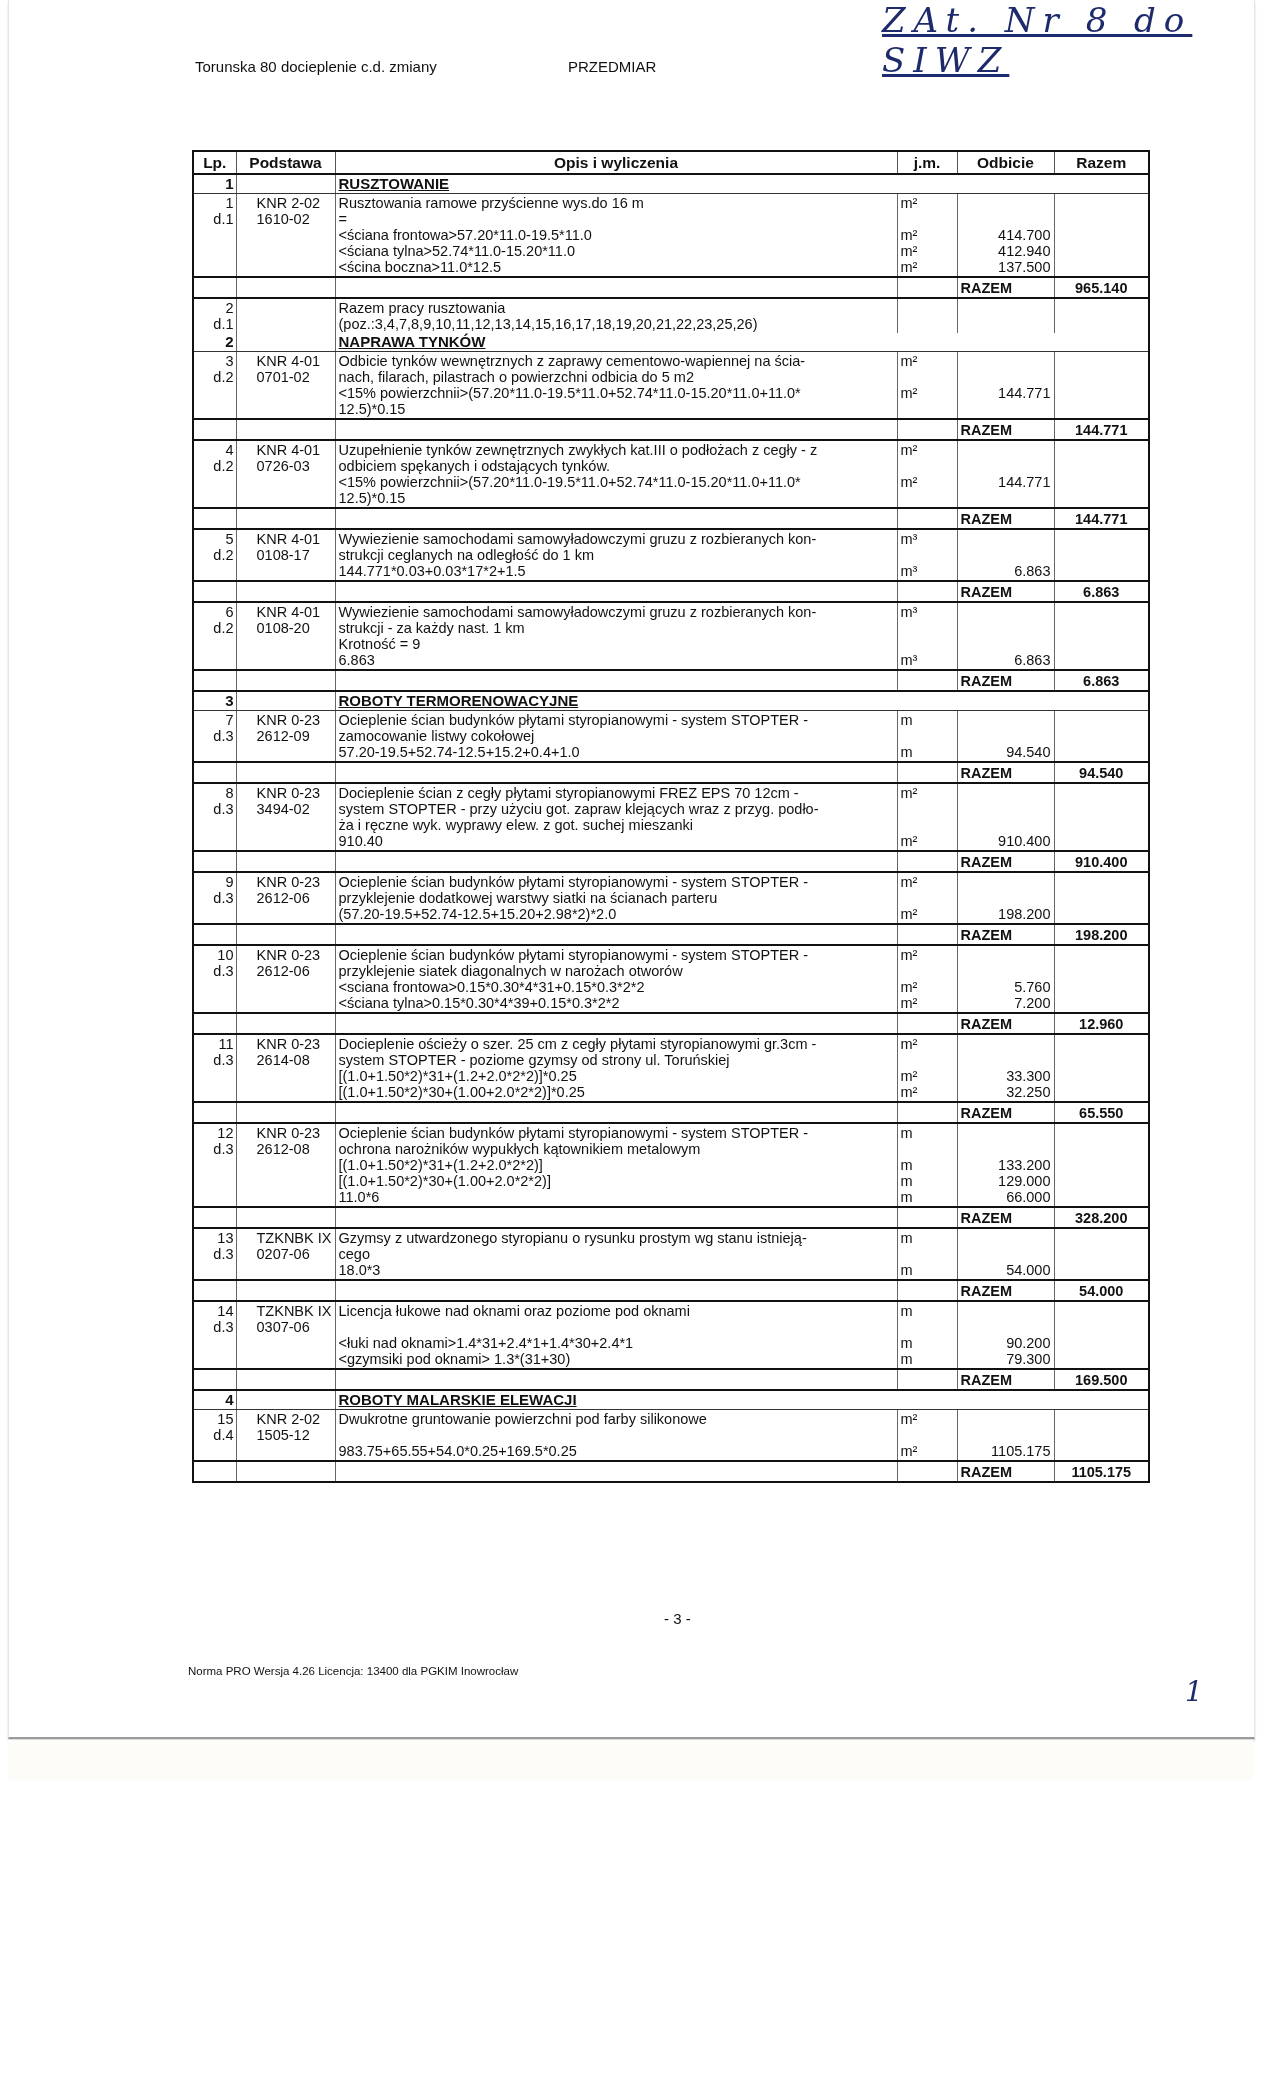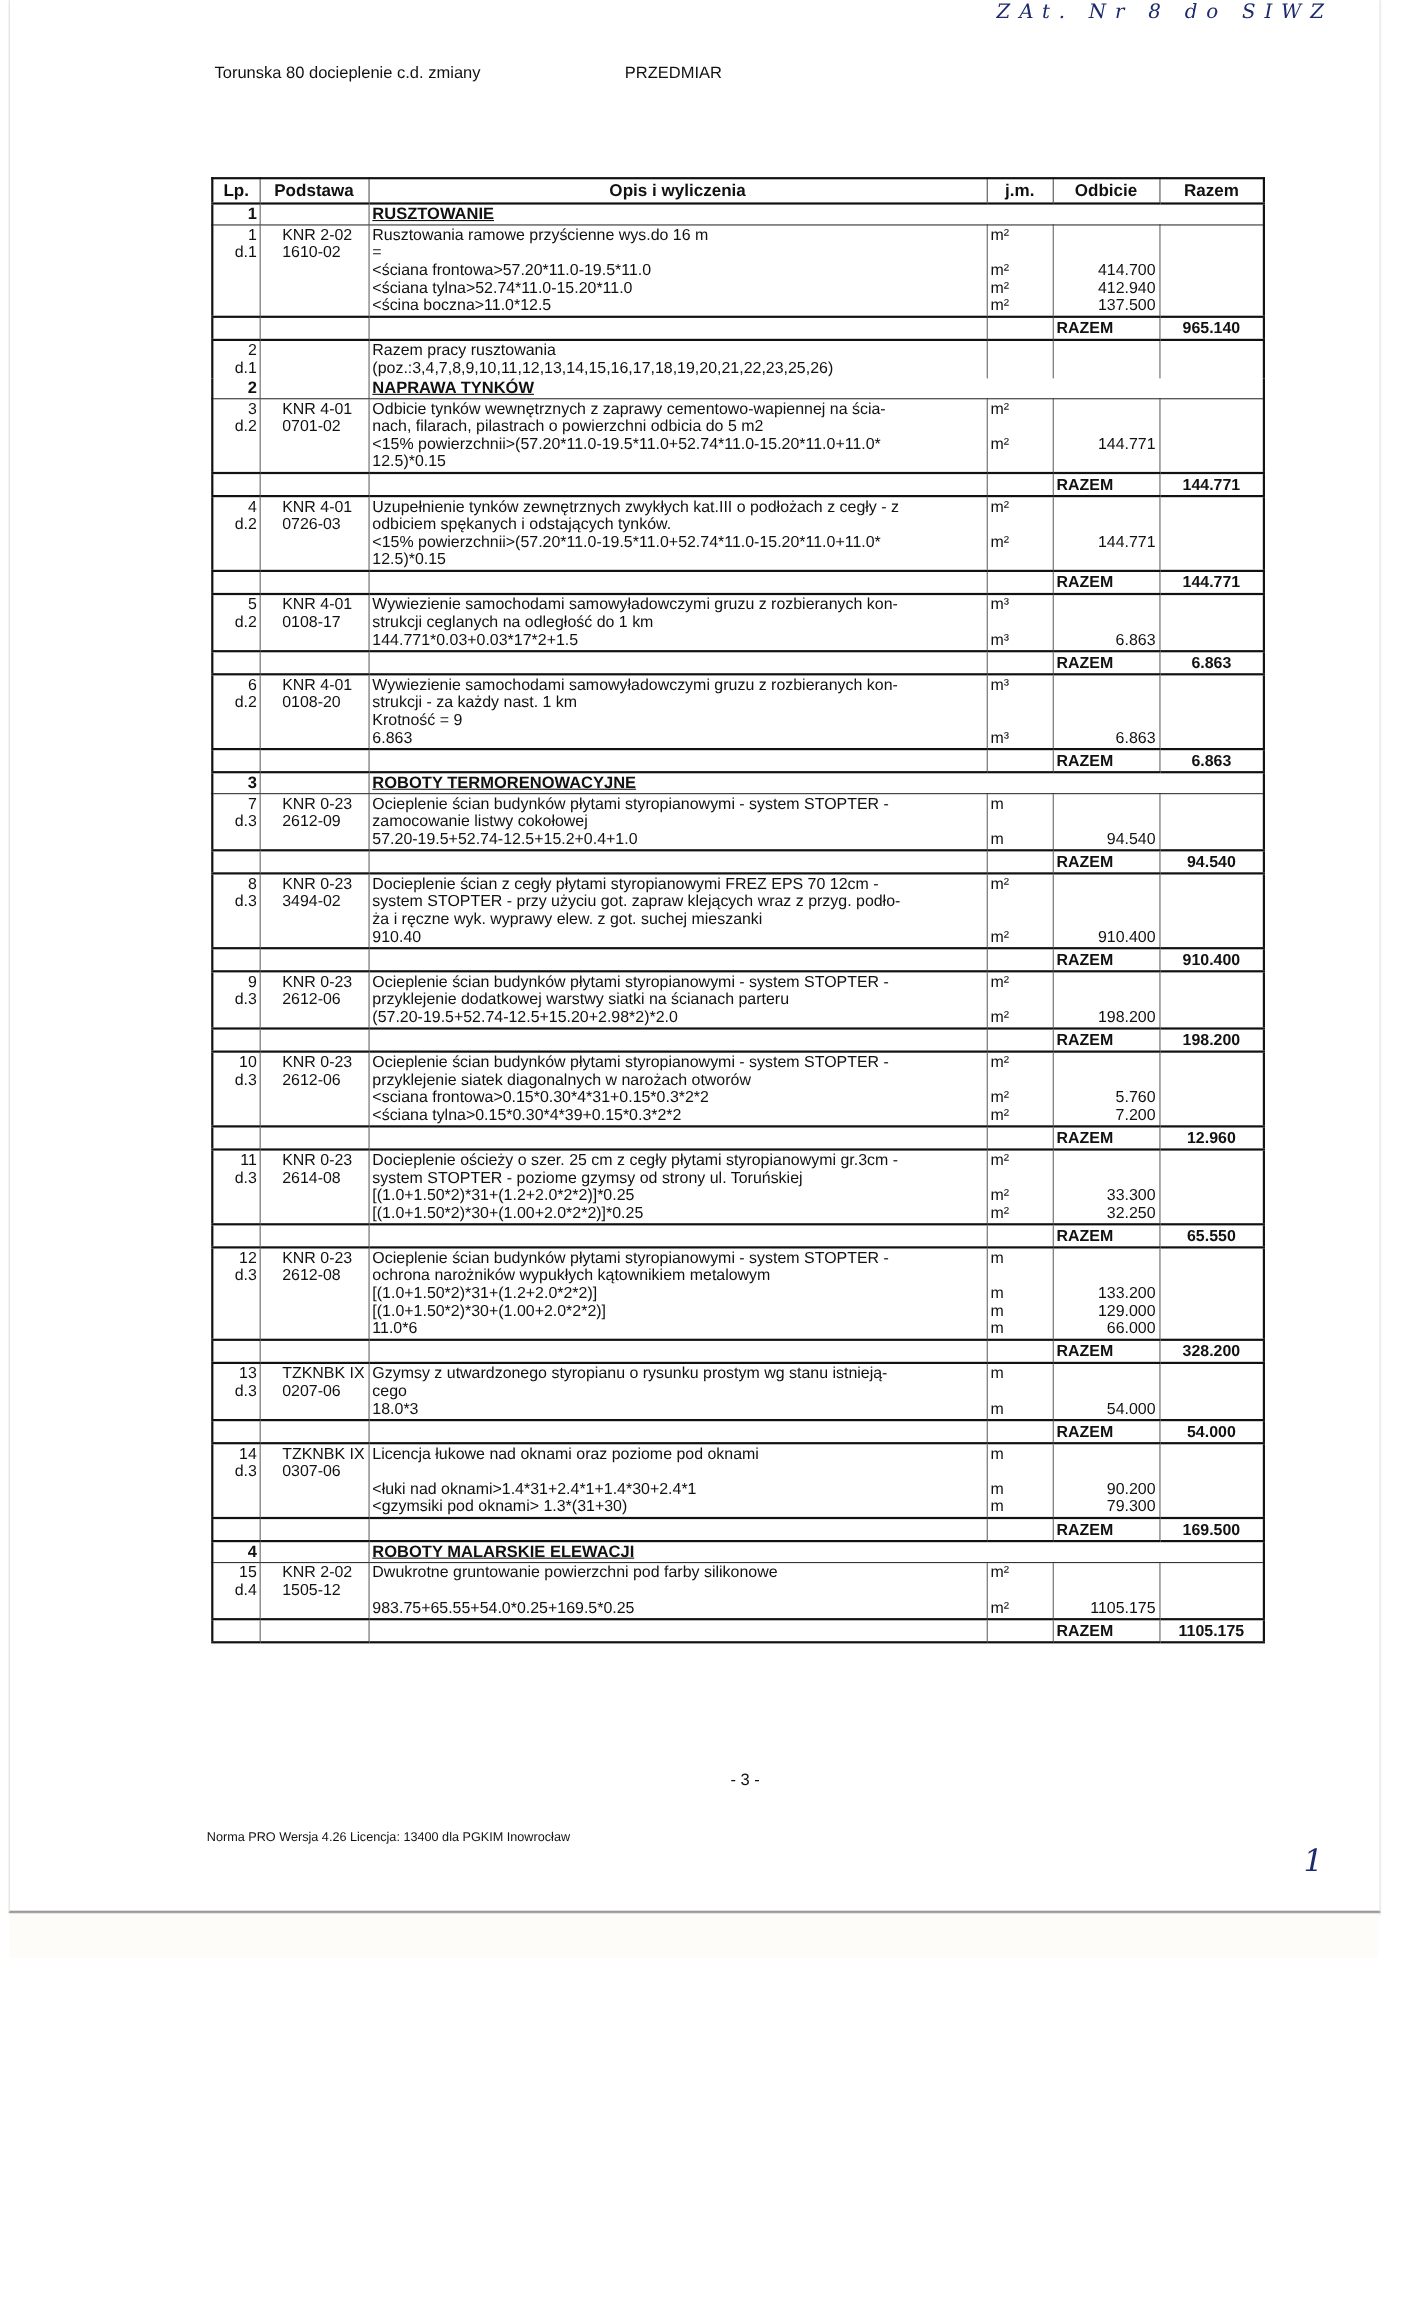--- a/index.html
+++ b/index.html
@@ -1,24 +1,24 @@
 <!DOCTYPE html>
 <html><head>
 <meta charset="utf-8">
 <style>
   html,body{margin:0;padding:0;background:#ffffff;}
   body{width:1275px;height:2100px;position:relative;overflow:hidden;font-family:"Liberation Sans",sans-serif;color:#111;}
   .page{position:absolute;left:8px;top:0;width:1245px;height:1737px;background:#fff;border-left:1px solid #e4e4e4;border-right:1px solid #e4e4e4;border-bottom:2px solid #9a9a9a;box-shadow:0 2px 2px rgba(0,0,0,0.15);}
   .under{position:absolute;left:8px;top:1740px;width:1245px;height:40px;background:#fdfcf8;}
   .hand{position:absolute;font-family:"DejaVu Serif",serif;font-style:italic;color:#1d2a6b;}
-  .hand-top{left:906px;top:0px;font-size:18px;letter-spacing:8px;}
+  .hand-top{left:882px;top:0px;font-size:34px;letter-spacing:8px;text-decoration:underline;}
   .hand-one{left:1185px;top:1675px;font-size:28px;}
   .doc-title{position:absolute;left:195px;top:58px;font-size:15px;}
   .doc-kind{position:absolute;left:568px;top:58px;font-size:15px;}
-  table.przedmiar{position:absolute;left:192px;top:150px;width:956px;border-collapse:collapse;font-size:14.5px;line-height:16px;table-layout:fixed;margin-top:11px;}
+  table.przedmiar{position:absolute;left:192px;top:150px;width:956px;border-collapse:collapse;font-size:14.5px;line-height:16px;table-layout:fixed;}
   table.przedmiar col.c-lp{width:43px;}
   table.przedmiar col.c-pod{width:99px;}
   table.przedmiar col.c-opis{width:562px;}
   table.przedmiar col.c-jm{width:60px;}
   table.przedmiar col.c-pos{width:97px;}
   table.przedmiar col.c-raz{width:95px;}
   table.przedmiar{border:2px solid #111;}
   th{font-weight:bold;font-size:15.5px;padding:3px 2px 2px;border-right:1px solid #555;border-bottom:2px solid #111;text-align:center;}
   td{vertical-align:top;padding:1px 3px;border-right:1px solid #666;}
   td.lp{text-align:right;padding-right:2px;}

